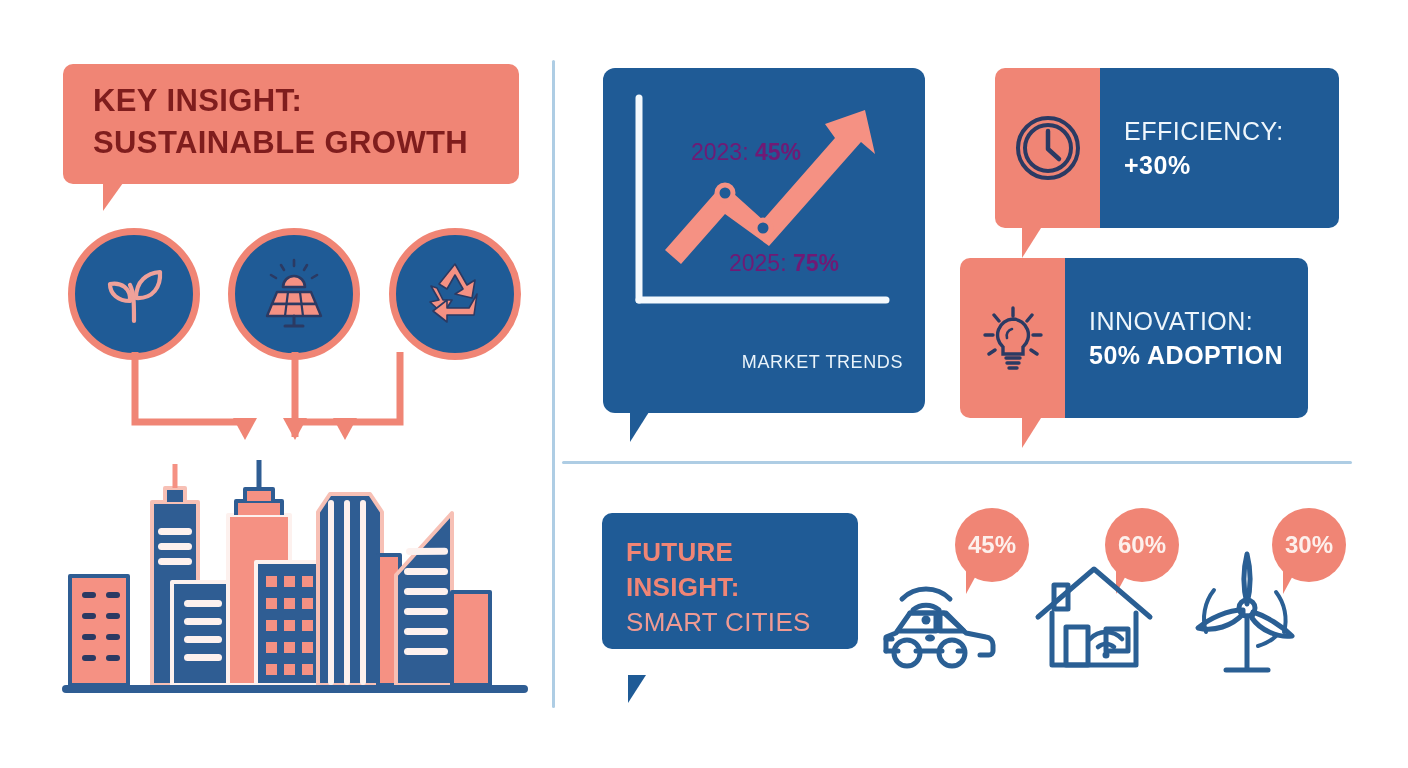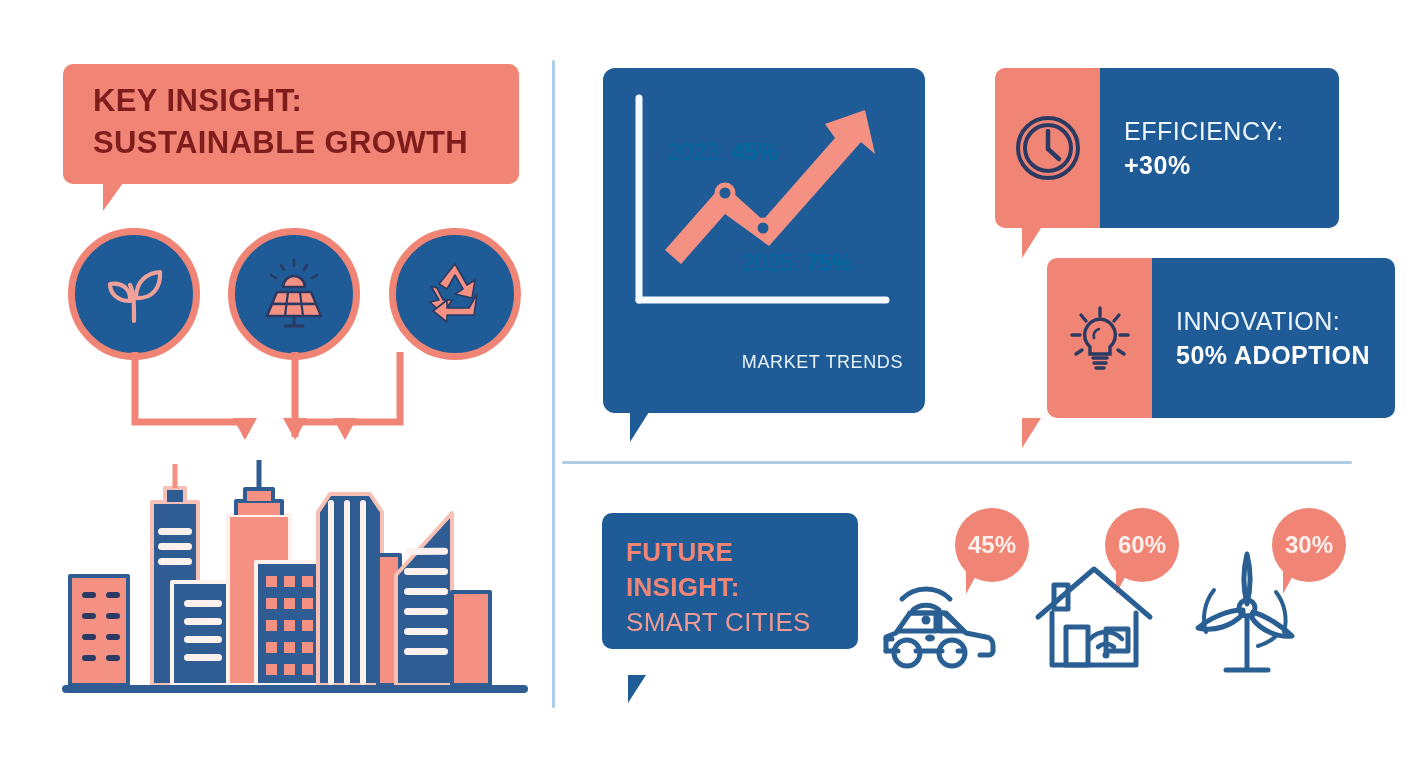--- a/index.html
+++ b/index.html
@@ -34,36 +34,36 @@
 
   
   #skyline{left:60px;top:440px;width:470px;height:265px;}
 
   
   #mt-card{left:603px;top:68px;width:322px;height:345px;background:#1f5b96;border-radius:12px;}
   #mt-tail{left:630px;top:412px;width:0;height:0;
       border-left:19px solid #1f5b96;border-bottom:30px solid transparent;}
   #mt-label{left:628px;top:352px;width:275px;color:#eaf4fb;font-size:18px;
       letter-spacing:.6px;white-space:nowrap;text-align:right;}
-  .mt-txt{color:#0369a1;font-size:23px;white-space:nowrap;}
+  .mt-txt{color:#701a75;font-size:23px;white-space:nowrap;margin-left:23px;}
   .mt-txt b{font-weight:bold;}
   #mt-2023{left:668px;top:139px;}
-  #mt-2025{left:742px;top:250px;}
+  #mt-2025{left:706px;top:250px;}
 
   
   .stat{position:absolute;height:160px;border-radius:10px;overflow:hidden;display:flex;}
   .stat .icw{width:105px;background:#f08575;display:flex;align-items:center;justify-content:center;
       flex:0 0 105px;}
   .stat .txw{flex:1;background:#1f5b96;display:flex;flex-direction:column;
       justify-content:center;padding-left:24px;box-sizing:border-box;}
   .stat .l1{color:#eef6fc;font-size:25px;letter-spacing:.5px;line-height:34px;white-space:nowrap;}
   .stat .l2{color:#ffffff;font-size:25px;font-weight:bold;letter-spacing:.5px;
       line-height:34px;white-space:nowrap;}
   #stat1{left:995px;top:68px;width:344px;}
-  #stat2{left:1047px;top:258px;width:348px;}
+  #stat2{left:960px;top:258px;width:348px;}
   .stat-tail{width:0;height:0;border-left:19px solid #f08575;
       border-bottom:30px solid transparent;}
   #stat1-tail{left:1022px;top:228px;}
   #stat2-tail{left:1022px;top:418px;}
 
   
   #fo-card{left:602px;top:513px;width:256px;height:136px;background:#1f5b96;border-radius:10px;
       box-sizing:border-box;padding:22px 0 0 24px;}
   #fo-card .b1{color:#f08575;font-size:26px;font-weight:bold;line-height:35px;
       letter-spacing:.3px;white-space:nowrap;}

